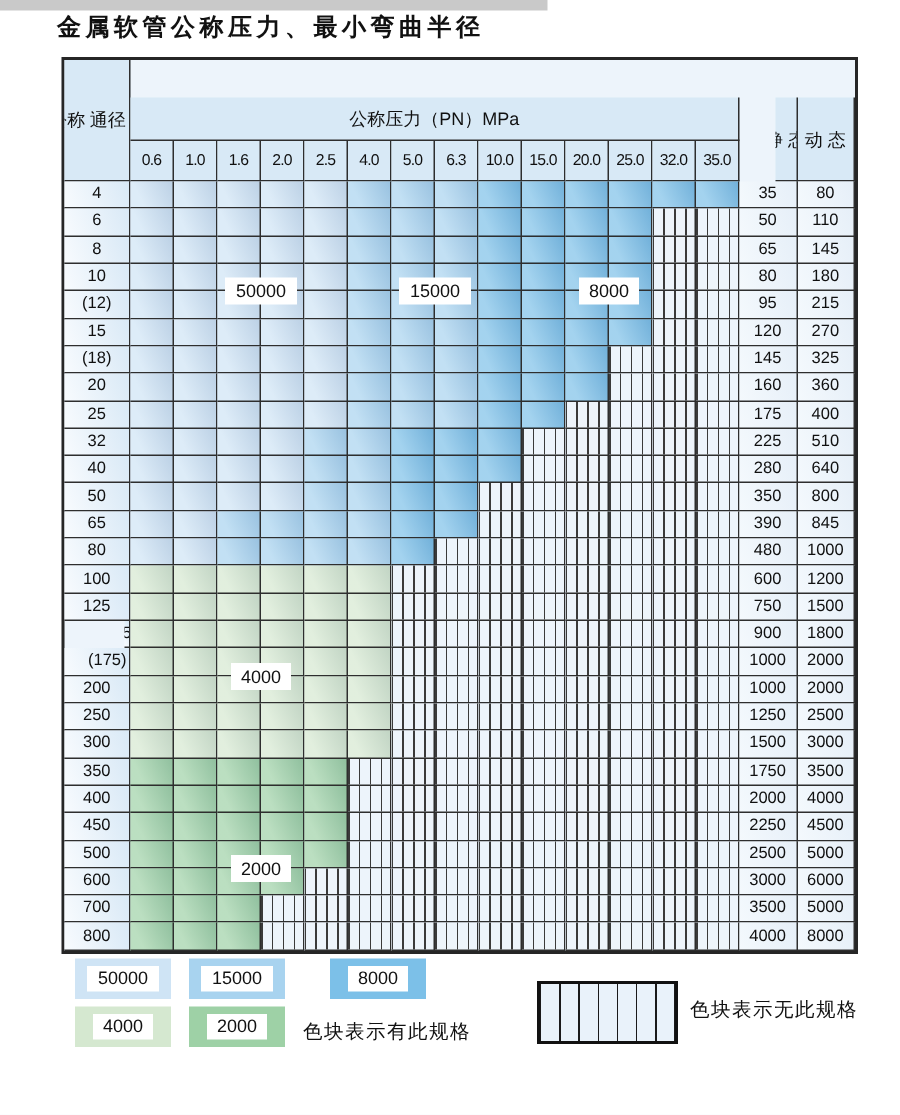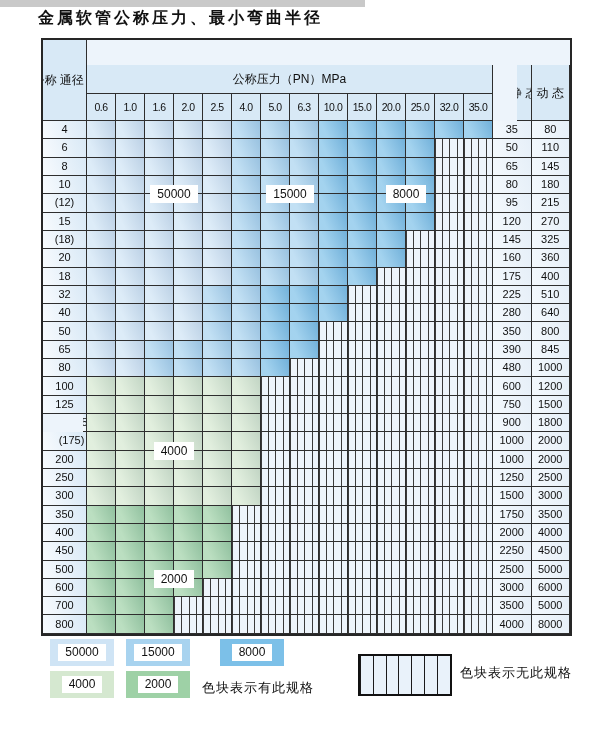--- a/index.html
+++ b/index.html
@@ -213,21 +213,21 @@
       <div class="cell zone" style="background-color: rgb(168, 211, 239); grid-area: 11 / 8;"></div>
       <div class="cell zone" style="background-color: rgb(168, 211, 239); grid-area: 11 / 9;"></div>
       <div class="cell zone" style="background-color: rgb(124, 192, 232); grid-area: 11 / 10;"></div>
       <div class="cell zone" style="background-color: rgb(124, 192, 232); grid-area: 11 / 11;"></div>
       <div class="cell zone" style="background-color: rgb(124, 192, 232); grid-area: 11 / 12;"></div>
       <div class="cell hatch" style="background-color: rgb(237, 244, 251); grid-area: 11 / 13;"></div>
       <div class="cell hatch" style="background-color: rgb(237, 244, 251); grid-area: 11 / 14;"></div>
       <div class="cell hatch" style="background-color: rgb(237, 244, 251); grid-area: 11 / 15;"></div>
       <div class="cell valcell" style="grid-area: 11 / 16;">160</div>
       <div class="cell valcell" style="grid-area: 11 / 17;">360</div>
-      <div class="cell dncell" style="grid-area: 12 / 1;">18</div>
+      <div class="cell dncell" style="grid-area: 12 / 1;">25</div>
       <div class="cell zone" style="background-color: rgb(207, 228, 245); grid-area: 12 / 2;"></div>
       <div class="cell zone" style="background-color: rgb(207, 228, 245); grid-area: 12 / 3;"></div>
       <div class="cell zone" style="background-color: rgb(207, 228, 245); grid-area: 12 / 4;"></div>
       <div class="cell zone" style="background-color: rgb(207, 228, 245); grid-area: 12 / 5;"></div>
       <div class="cell zone" style="background-color: rgb(207, 228, 245); grid-area: 12 / 6;"></div>
       <div class="cell zone" style="background-color: rgb(168, 211, 239); grid-area: 12 / 7;"></div>
       <div class="cell zone" style="background-color: rgb(168, 211, 239); grid-area: 12 / 8;"></div>
       <div class="cell zone" style="background-color: rgb(168, 211, 239); grid-area: 12 / 9;"></div>
       <div class="cell zone" style="background-color: rgb(124, 192, 232); grid-area: 12 / 10;"></div>
       <div class="cell zone" style="background-color: rgb(124, 192, 232); grid-area: 12 / 11;"></div>

